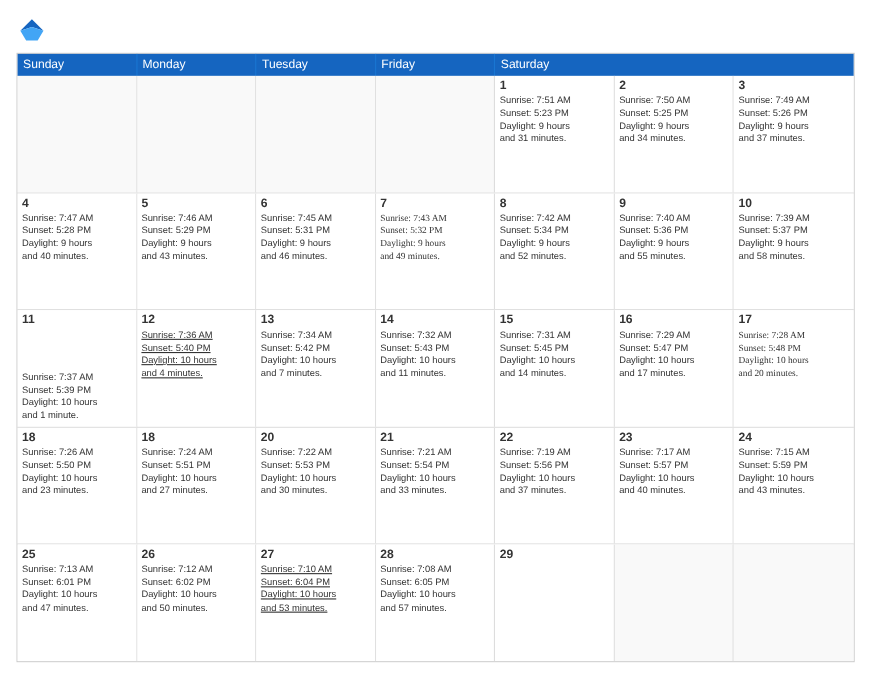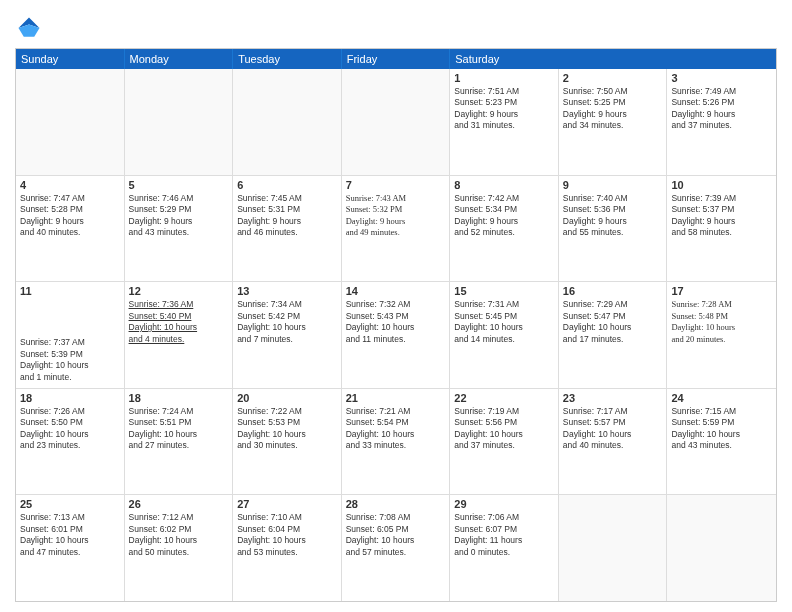--- a/index.html
+++ b/index.html
@@ -336,37 +336,33 @@
           </div>
           <div class="cal-cell">
             <div class="day-num">26</div>
             <div class="cell-text" style="white-space: pre-line;">Sunrise: 7:12 AM
 Sunset: 6:02 PM
 Daylight: 10 hours
 and 50 minutes.</div>
           </div>
           <div class="cal-cell">
             <div class="day-num">27</div>
-            <div class="cell-text" style="white-space: pre-line;">Sunrise: 7:10 AM
+            <div class="cell-text" style="white-space: pre-line; text-decoration: underline;">Sunrise: 7:10 AM
 Sunset: 6:04 PM
 Daylight: 10 hours
 and 53 minutes.</div>
           </div>
           <div class="cal-cell">
             <div class="day-num">28</div>
             <div class="cell-text" style="white-space: pre-line;">Sunrise: 7:08 AM
 Sunset: 6:05 PM
 Daylight: 10 hours
 and 57 minutes.</div>
           </div>
           <div class="cal-cell">
             <div class="day-num">29</div>
-            <div class="cell-text" style="white-space: pre-line;">Sunrise: 7:06 AM
-Sunset: 6:07 PM
-Daylight: 11 hours
-and 0 minutes.</div>
           </div>
           <div class="cal-cell empty"></div>
           <div class="cal-cell empty"></div>
         </div>
       </div>
   </div>
 </div>
 
 </body></html>

